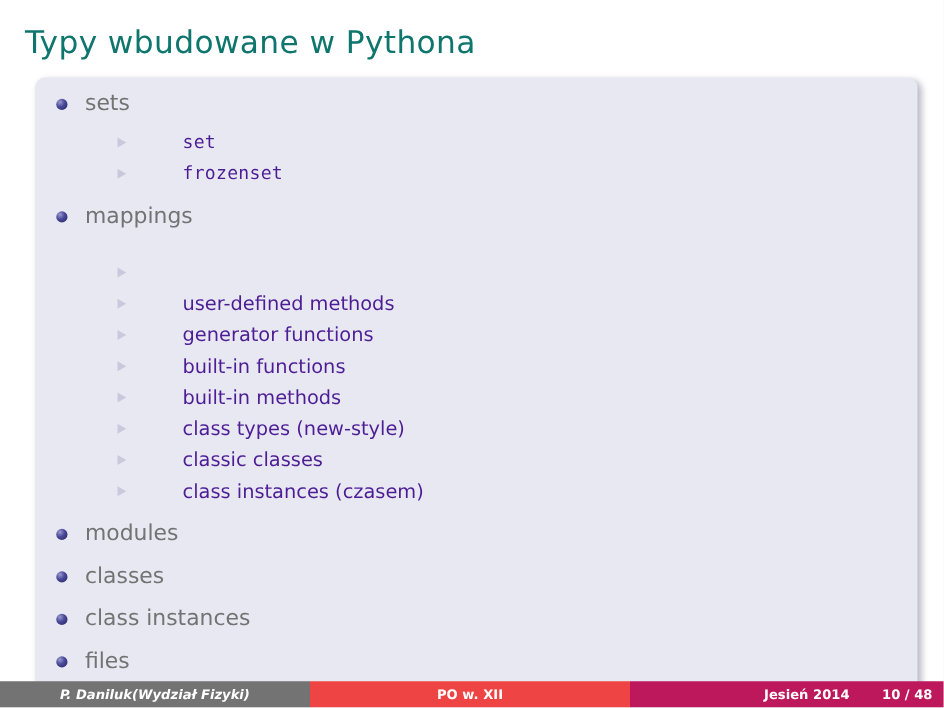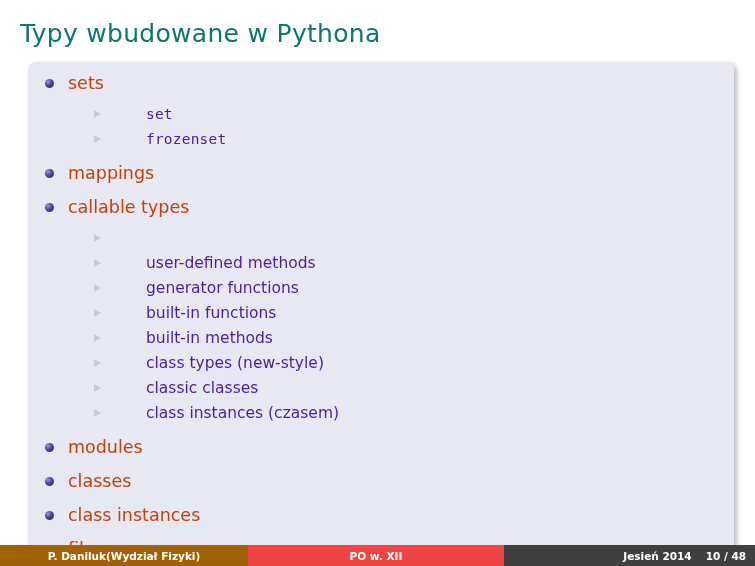--- a/index.html
+++ b/index.html
@@ -45,21 +45,21 @@
     list-style: none;
     margin: 0;
     padding: 0;
   }
 
   
   .lvl1 {
     position: relative;
     padding-left: 40px;
     margin: 0;
-    color: #c2410c;
+    color: #737373;
     font-size: 17.5px;
     line-height: 20px;
     height: 20px;
   }
   .lvl1 .ball {
     position: absolute;
     left: 17px;
     top: 6px;
     width: 9px;
     height: 9px;
@@ -122,32 +122,33 @@
   .foot-seg {
     height: 21px;
     display: flex;
     align-items: center;
     justify-content: center;
     box-sizing: border-box;
     white-space: nowrap;
   }
   .foot-author {
     width: 248px;
-    background: #a16207;
+    background: #737373;
+    font-style: italic;
   }
   .foot-title {
     width: 256px;
     background: #ef4444;
   }
   .foot-meta {
     width: 251px;
-    background: #404040;
+    background: #be185d;
     justify-content: flex-end;
     padding-right: 9px;
-    gap: 14px;
+    gap: 26px;
   }
   .foot-meta span { display: inline-block; }
 </style>
 </head>
 <body>
 
 <div class="slide-title">Typy wbudowane w Pythona</div>
 
 <div class="content-panel">
   <ul class="item-list">
@@ -169,24 +170,20 @@
 
     <div class="gap-lvl1"></div>
 
     <li class="lvl1">
       <span class="ball"></span>
       <span class="lvl1-label">mappings</span>
     </li>
 
     <div class="gap-lvl1"></div>
 
-    <li class="lvl1">
-      <span class="ball"></span>
-      <span class="lvl1-label">callable types</span>
-    </li>
     <div class="gap-group"></div>
     <li class="lvl2">
       <span class="tri"></span>
     </li>
     <div class="gap-sub"></div>
     <li class="lvl2">
       <span class="tri"></span>
       <span class="lvl2-label">user-defined methods</span>
     </li>
     <div class="gap-sub"></div>

